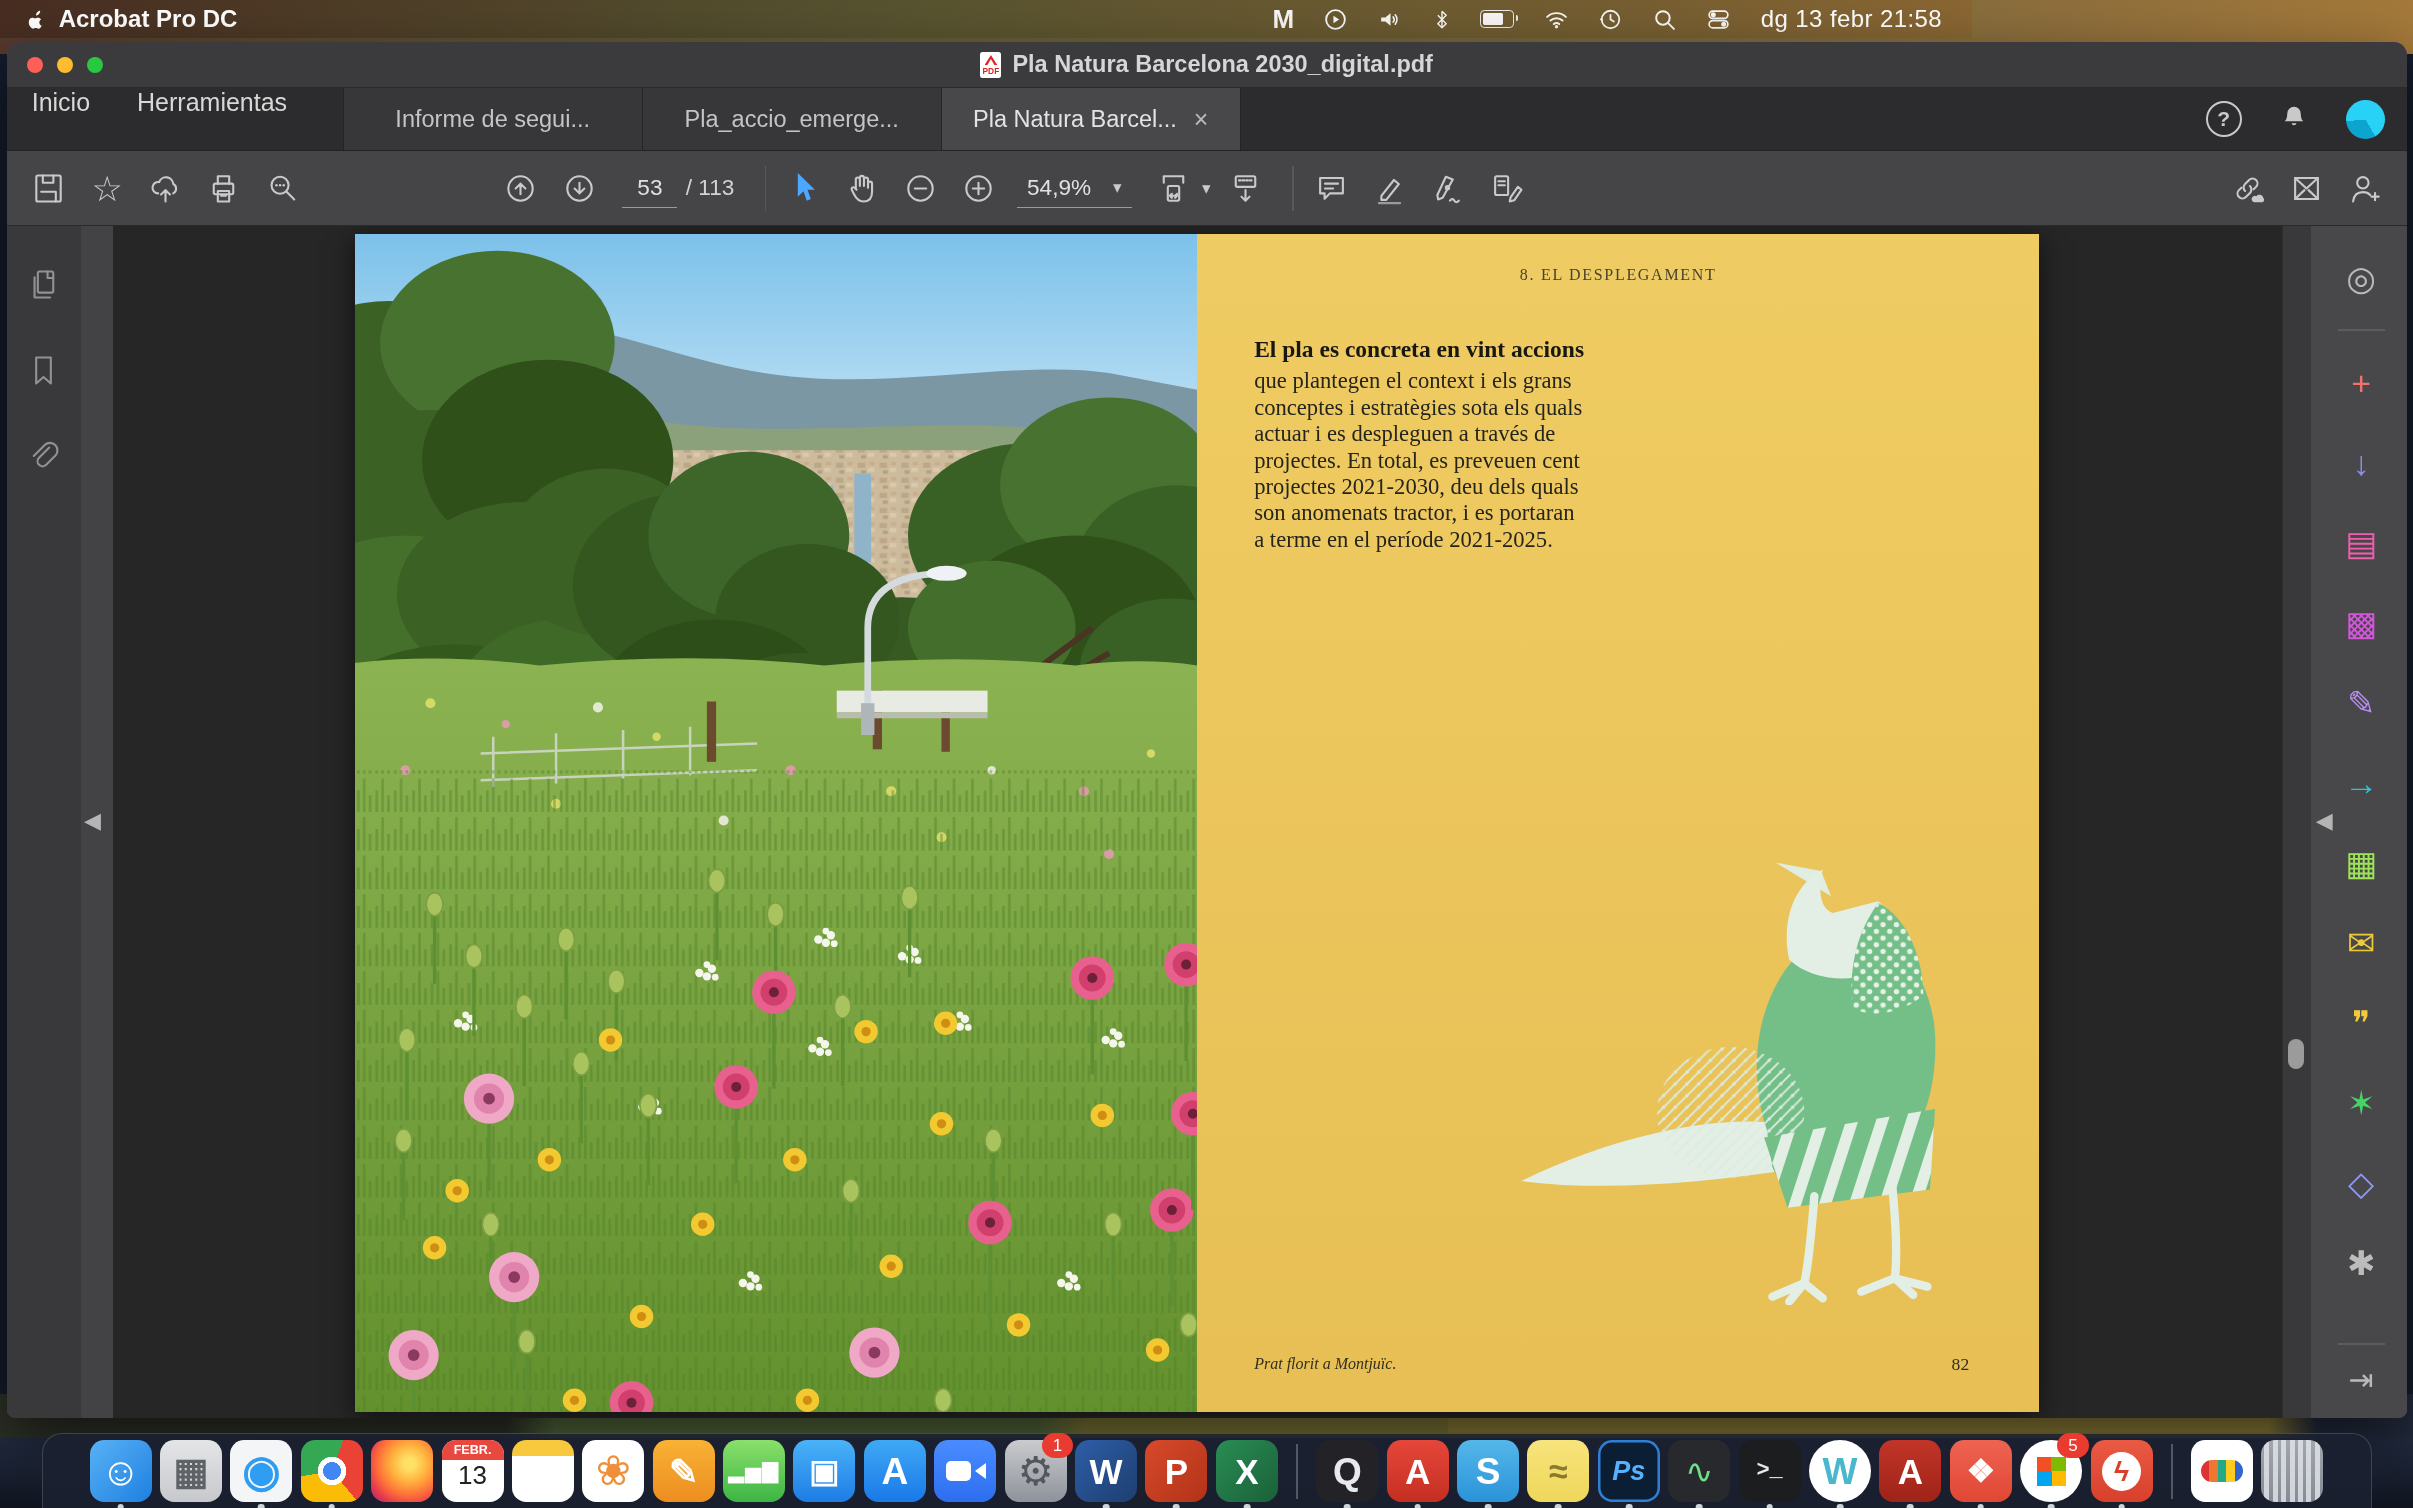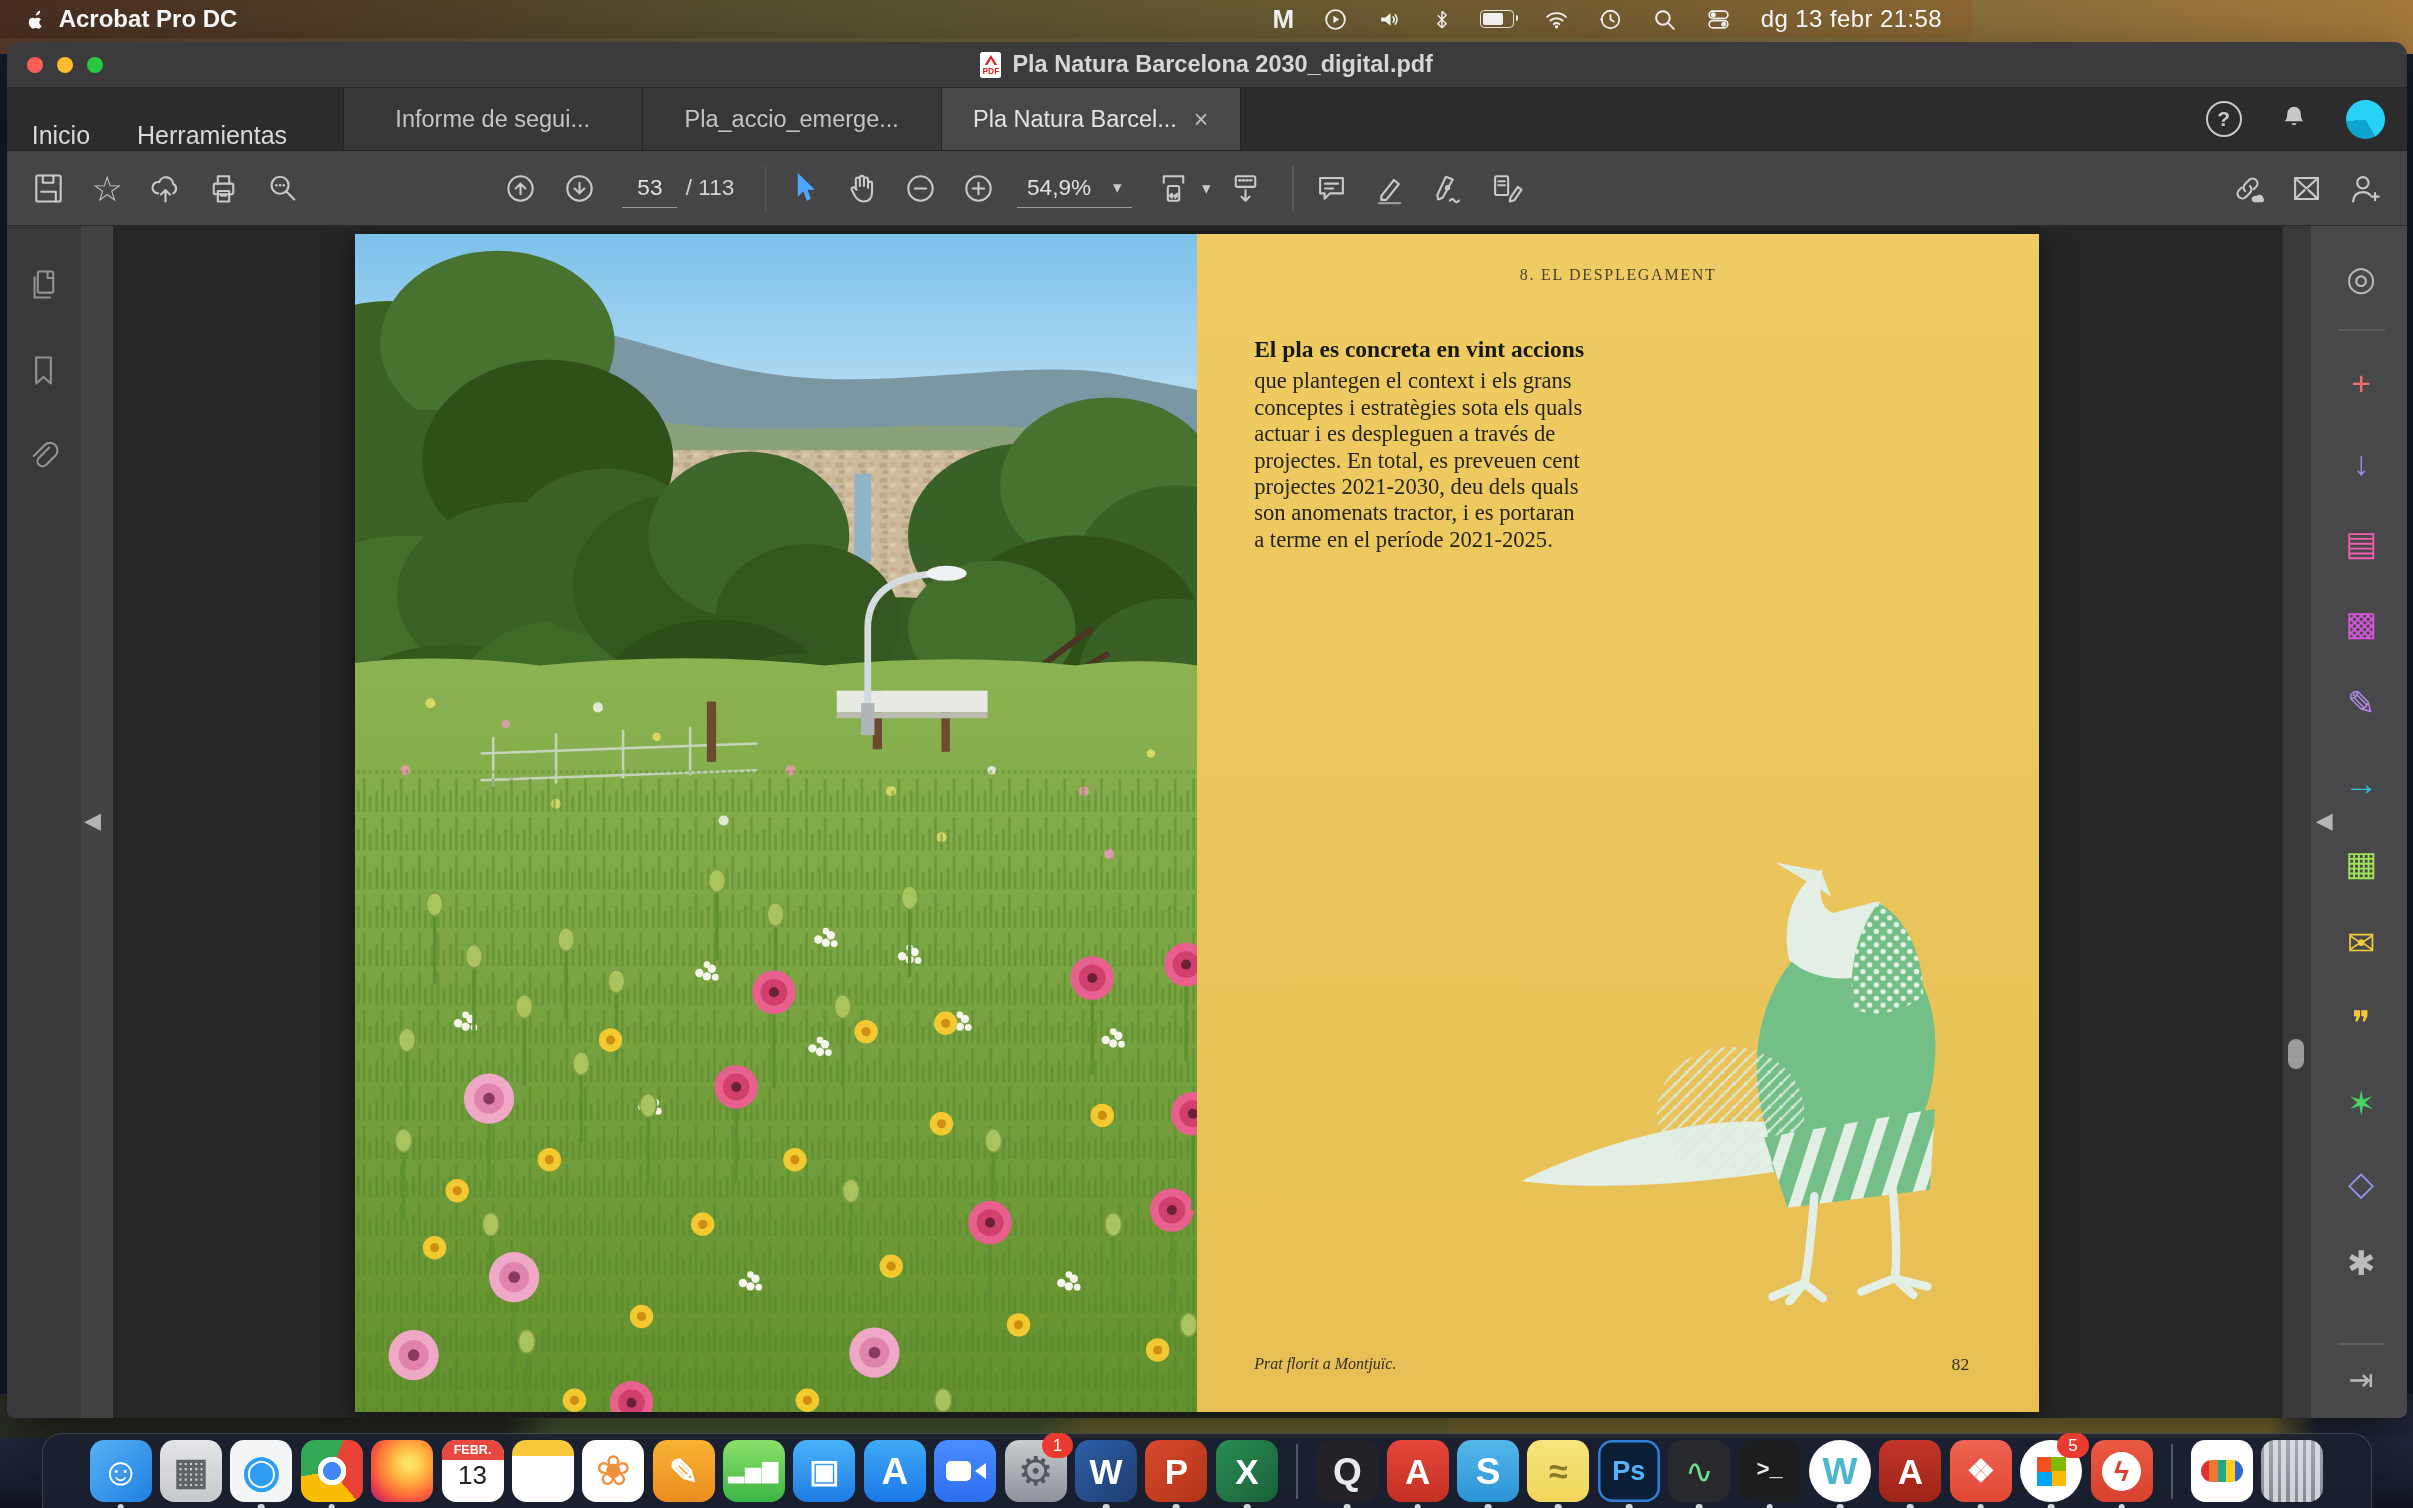--- a/index.html
+++ b/index.html
@@ -36,21 +36,21 @@
   .lights{position:absolute;left:20px;top:0;height:100%;display:flex;align-items:center;gap:14.2px;}
   .light{width:16px;height:16px;border-radius:50%;}
   .l-red{background:#ff5f57;} .l-yel{background:#febc2e;} .l-grn{background:#28c840;}
   .doc-badge{width:21px;height:26px;background:#fff;border-radius:2.5px;margin-right:11px;position:relative;display:inline-block;}
   .doc-badge span{position:absolute;left:0;right:0;bottom:1.7px;text-align:center;font-size:8.4px;color:#d22;font-weight:bold;}
   .doc-badge::before{content:"";position:absolute;left:4.2px;top:3.4px;right:4.2px;height:10px;background:#d22;
     clip-path:polygon(50% 0,100% 100%,78% 100%,50% 40%,22% 100%,0 100%);}
 
   
   .tabbar{position:relative;height:62px;background:#2c2c2e;border-bottom:0.8px solid #232325;
-    display:flex;align-items:flex-end;color:#cfcfcf;}
+    display:flex;align-items:flex-start;color:#cfcfcf;}
   .navitems{display:flex;align-items:center;padding-left:25px;gap:47px;font-size:25px;color:#d8d8d8;}
   .tabs{position:absolute;left:336px;top:0;bottom:0;display:flex;}
   .tab{width:298px;display:flex;align-items:center;justify-content:center;gap:17px;
     background:#37373a;border-left:0.8px solid #242426;font-size:23.5px;color:#c4c4c4;}
   .tab:last-child{border-right:0.8px solid #242426;}
   .tab.active{background:#48484b;color:#e3e3e3;}
   .tab-close{font-size:25px;color:#b9b9b9;line-height:1;}
   .tab-right{position:absolute;right:22px;top:0;bottom:0;display:flex;align-items:center;gap:35px;}
   .help-circle{width:32px;height:32px;border:2.5px solid #c9c9c9;border-radius:50%;color:#c9c9c9;
     display:flex;align-items:center;justify-content:center;font-size:21px;font-weight:bold;}
@@ -136,21 +136,21 @@
   .ic-zoom::after{content:"";position:absolute;right:10px;top:22.6px;border-right:11.7px solid #fff;
     border-top:8.4px solid transparent;border-bottom:8.4px solid transparent;}
   .ic-settings{background:linear-gradient(180deg,#c9cbce,#8e929a);color:#54575d;font-size:40px;font-weight:normal;}
   .ic-word{background:linear-gradient(135deg,#2d5ea8,#1e3e6f);color:#fff;font-size:35px;}
   .ic-powerpoint{background:linear-gradient(135deg,#d8492b,#b23317);color:#fff;font-size:35px;}
   .ic-excel{background:linear-gradient(135deg,#2a8d55,#1a6038);color:#fff;font-size:35px;}
   .ic-quicktime{background:#232327;color:#e8e9ec;font-size:37px;}
   .ic-acrobat{background:linear-gradient(180deg,#e5473a,#c42f22);color:#fff;font-size:35px;}
   .ic-skype{background:linear-gradient(180deg,#55b7ea,#2a92d8);color:#fff;font-size:37px;}
   .ic-stickies{background:linear-gradient(180deg,#f7e47c,#efd75a);color:#8a7a2e;font-size:34px;}
-  .ic-photoshop{background:#0c1e33;box-shadow:inset 0 0 0 2.5px #2f7fd6;color:#55b2ff;font-size:27px;}
+  .ic-photoshop{background:#0c1e33;box-shadow:inset 0 0 0 2.5px #2f7fd6;color:#55b2ff;font-size:27px;font-style:italic;}
   .ic-activity-monitor{background:#27292d;color:#6fe08a;font-size:34px;font-weight:normal;}
   .ic-terminal{background:#1c1d1f;color:#e8e8e8;font-size:22px;font-family:"Liberation Mono",monospace;}
   .ic-writefull{background:#fff;border-radius:50%;color:#49b8cc;font-size:37px;}
   .ic-acrobat-classic{background:linear-gradient(180deg,#c23428,#9e2318);color:#fff;font-size:35px;}
   .ic-rd-client{background:linear-gradient(180deg,#ef6352,#e04734);color:#fff;font-size:32px;}
   .ic-ms-autoupdate{background:#fff;border-radius:50%;}
   .ic-ms-autoupdate::before{content:"";position:absolute;left:17px;top:17px;width:28.5px;height:28.5px;
     background:conic-gradient(#7fba00 0 25%,#ffb900 0 50%,#00a4ef 0 75%,#f25022 0);}
   .ic-parallels{background:linear-gradient(180deg,#ea5a43,#d8402c);color:#d8402c;font-size:28.5px;}
   .ic-parallels::before{content:"";position:absolute;left:11.7px;top:11.7px;width:39px;height:39px;border-radius:50%;background:#fff;}

